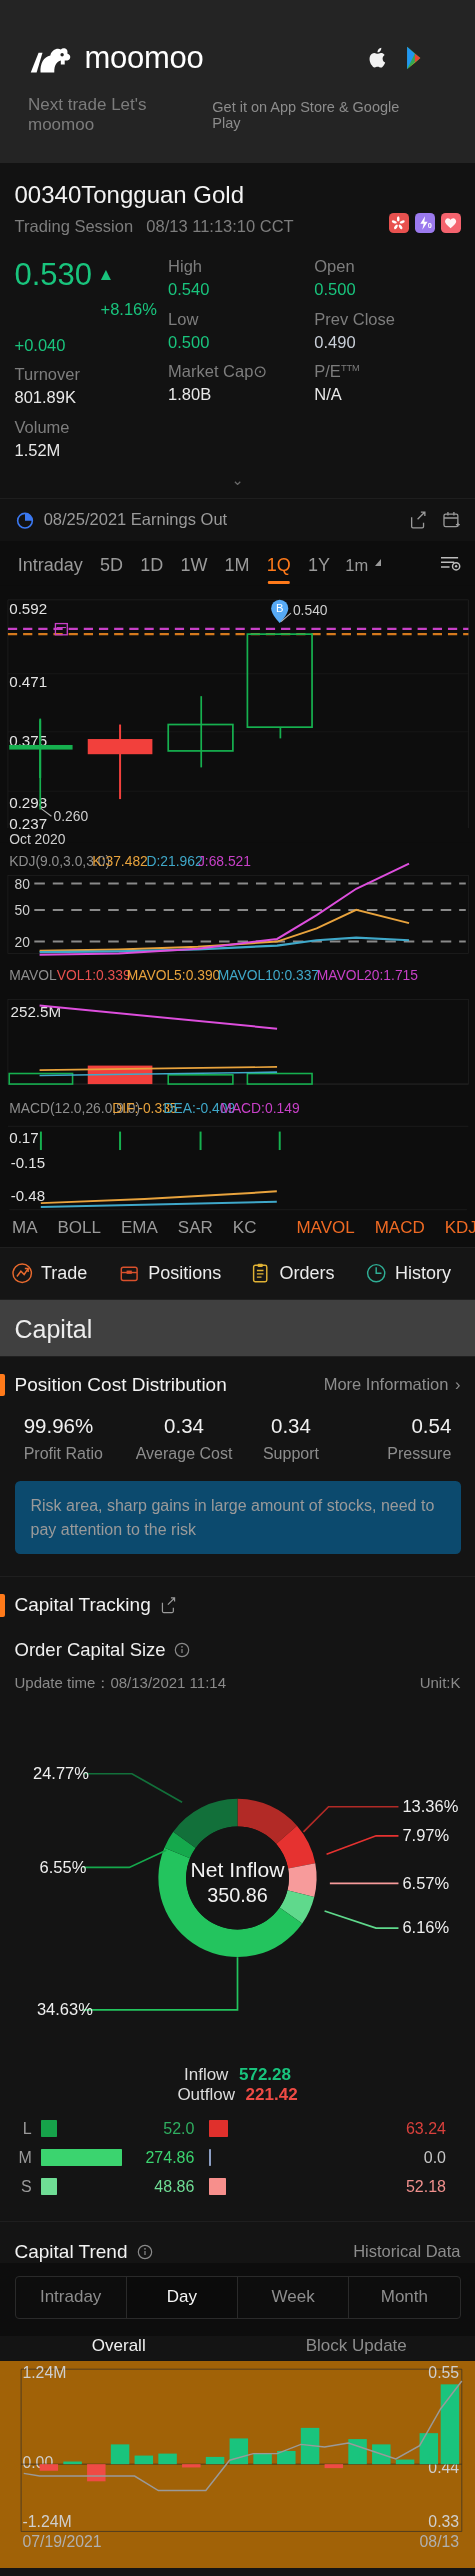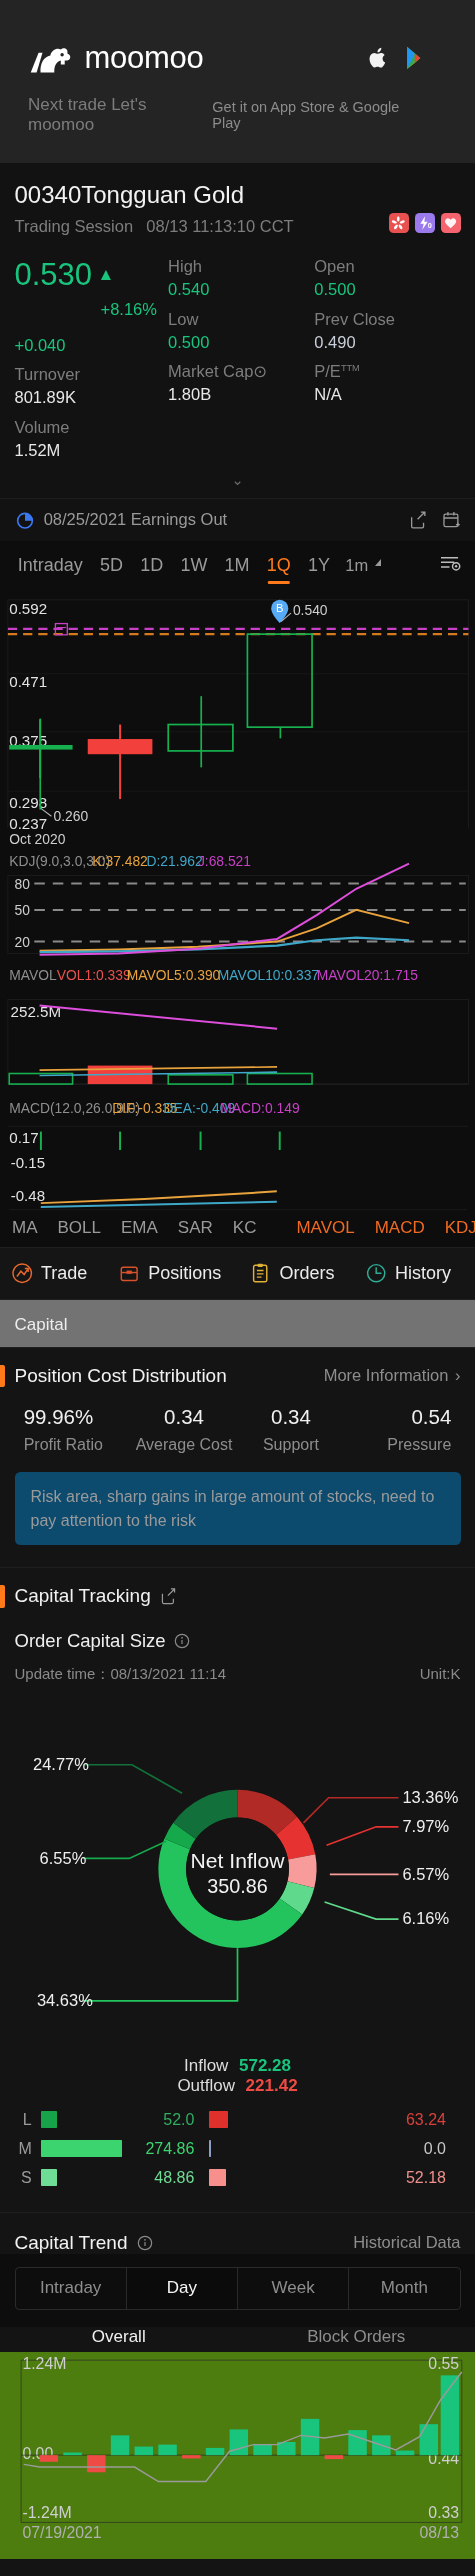--- a/index.html
+++ b/index.html
@@ -81,21 +81,21 @@
 
   
   .actbar { background:#151515; border-top:0.7px solid #1f1f1f; border-bottom:0.7px solid #1f1f1f; display:flex; align-items:center; padding:14.5px 10.6px; gap:0; }
   .act { display:flex; align-items:center; gap:8px; font-size:18px; color:#ececec; flex:1; }
   .act:nth-child(1){flex:1.02}
   .act:nth-child(2){flex:1.25}
   .act:nth-child(3){flex:1.1}
   .act:nth-child(4){flex:0.95}
 
   
-  .sec-title { font-size:17px; color:#ededed; padding:14.5px 14.5px 12px 14.5px; background:#737373; }
+  .sec-title { font-size:25px; color:#ededed; padding:14.5px 14.5px 12px 14.5px; background:#404040; }
   .sec-bar { background:#141414; border-top:0.7px solid #1f1f1f; padding:17px 14.5px 0 14.5px; position:relative; }
   .accent::before { content:""; position:absolute; left:0; top:17px; width:4.6px; height:22.4px; background:#ff7a1a; border-radius:0 2px 2px 0; }
   .hd-row { display:flex; align-items:center; justify-content:space-between; }
   .hd-title { font-size:19px; color:#f2f2f2; display:flex; align-items:center; gap:9.2px; }
   .hd-more { font-size:16.5px; color:#8d8d8d; display:flex; align-items:center; gap:6.6px; }
 
   .stats { display:flex; margin-top:18.5px; }
   .stat { flex:1; text-align:center; }
   .stat:first-child { text-align:left; padding-left:9.2px; }
   .stat:last-child { text-align:right; padding-right:9.2px; }
@@ -606,24 +606,24 @@
 
 <div class="seg">
   <div class="seg-i">Intraday</div>
   <div class="seg-i on">Day</div>
   <div class="seg-i">Week</div>
   <div class="seg-i">Month</div>
 </div>
 
 <div class="subtabs">
   <div class="subtab on">Overall</div>
-  <div class="subtab">Block Orders</div>
-</div>
-
-<div style="background:#4d7c0f">
+  <div class="subtab">Block Update</div>
+</div>
+
+<div style="background:#a16207">
 <svg width="475" height="205" viewBox="0 0 720 310">
   <line x1="32" y1="12" x2="700" y2="12" stroke="#2a2a2a" stroke-width="1"></line>
   <line x1="32" y1="12" x2="32" y2="258" stroke="#2a2a2a" stroke-width="1"></line>
   <line x1="700" y1="12" x2="700" y2="258" stroke="#2a2a2a" stroke-width="1"></line>
   <line x1="32" y1="258" x2="700" y2="258" stroke="#2a2a2a" stroke-width="1"></line>
 
   <text x="34" y="26" font-size="24" fill="#cfcfcf" font-family="Liberation Sans,sans-serif">1.24M</text>
   <text x="34" y="162" font-size="24" fill="#cfcfcf" font-family="Liberation Sans,sans-serif">0.00</text>
   <text x="696" y="26" font-size="24" fill="#cfcfcf" text-anchor="end" font-family="Liberation Sans,sans-serif">0.55</text>
   <text x="696" y="170" font-size="24" fill="#cfcfcf" text-anchor="end" font-family="Liberation Sans,sans-serif">0.44</text>

